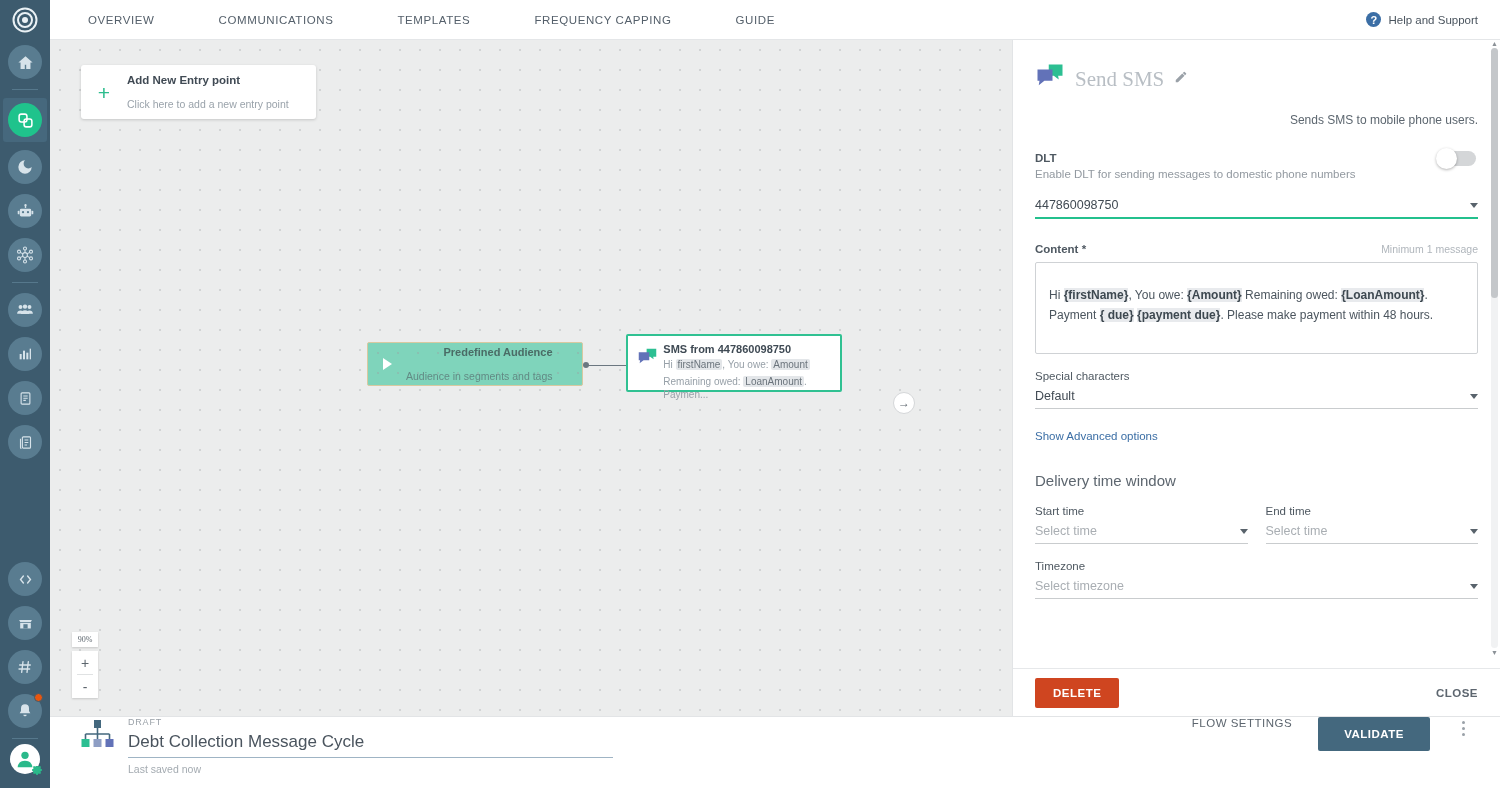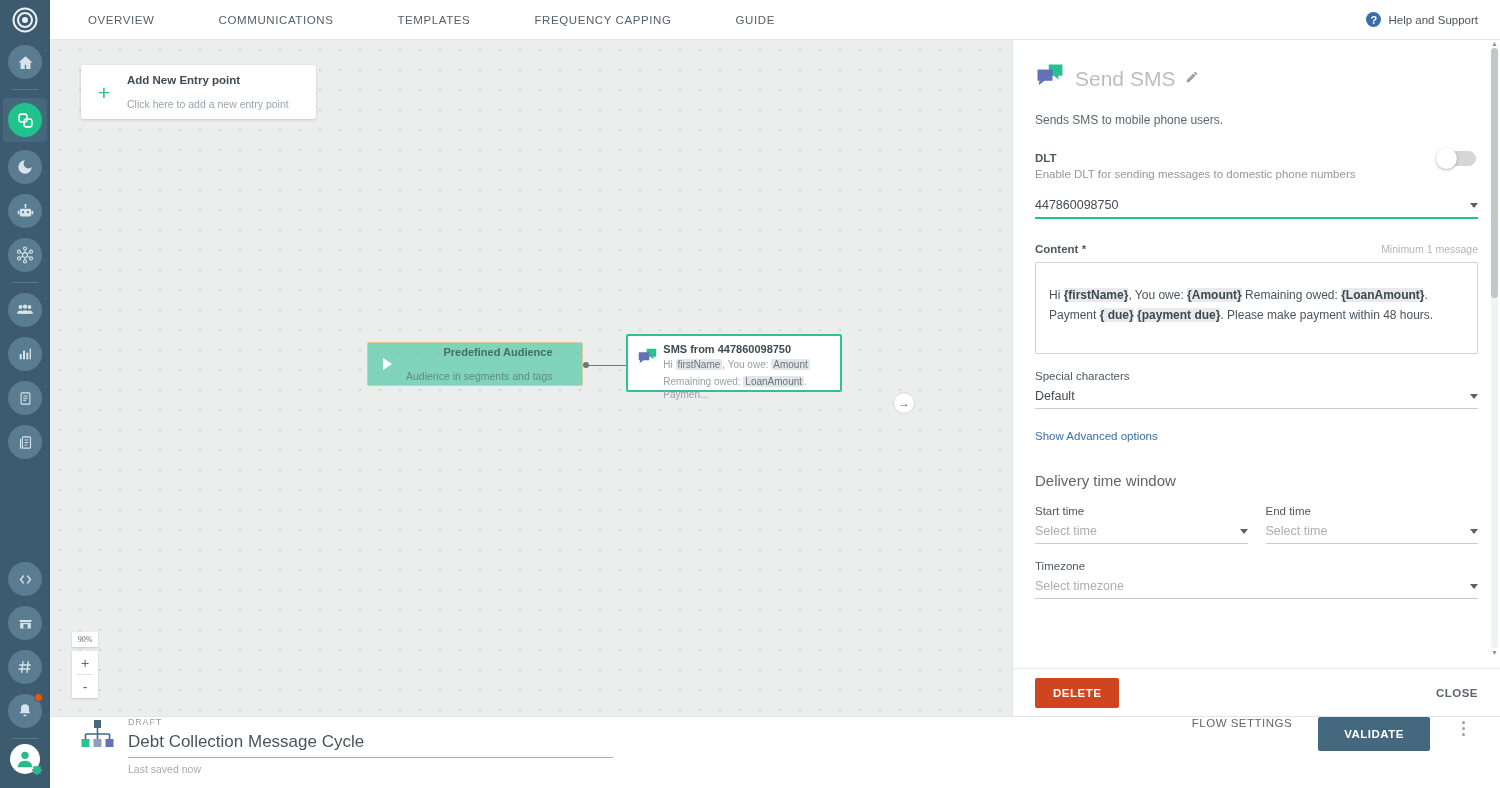--- a/index.html
+++ b/index.html
@@ -168,22 +168,22 @@
   
   #panel {
     position: absolute; left: 1012px; top: 40px; width: 488px; height: 676px;
     background: #ffffff; border-left: 1px solid #e2e4e6;
     display: flex; flex-direction: column;
   }
   #panel-body { flex: 1; position: relative; overflow: hidden; padding: 0 22px; }
   #panel-scroll { position: absolute; left: 0; top: 0; right: 0; bottom: 0; padding: 0 22px; }
 
   .p-head { display: flex; align-items: center; gap: 10px; padding-top: 22px; }
-  .p-title { font-size: 21px; color: #b8bec4; font-weight: normal; }
-  .p-desc { font-size: 12px; color: #5c666f; margin-top: 17px; }
+  .p-title { font-size: 21px; color: #b8bec4; font-weight: normal; font-family: Liberation Serif, serif; }
+  .p-desc { font-size: 12px; color: #5c666f; margin-top: 17px; text-align: right; }
 
   .row-dlt { margin-top: 25px; position: relative; }
   .lbl { font-size: 11.5px; color: #4e5861; font-weight: bold; }
   .sub { font-size: 11.5px; color: #9299a0; margin-top: 4px; }
   .toggle {
     position: absolute; right: 2px; top: -1px; width: 38px; height: 15px;
     background: #d4d6d8; border-radius: 8px; cursor: pointer;
   }
   .toggle .knob {
     position: absolute; left: -2px; top: -3px; width: 21px; height: 21px;

